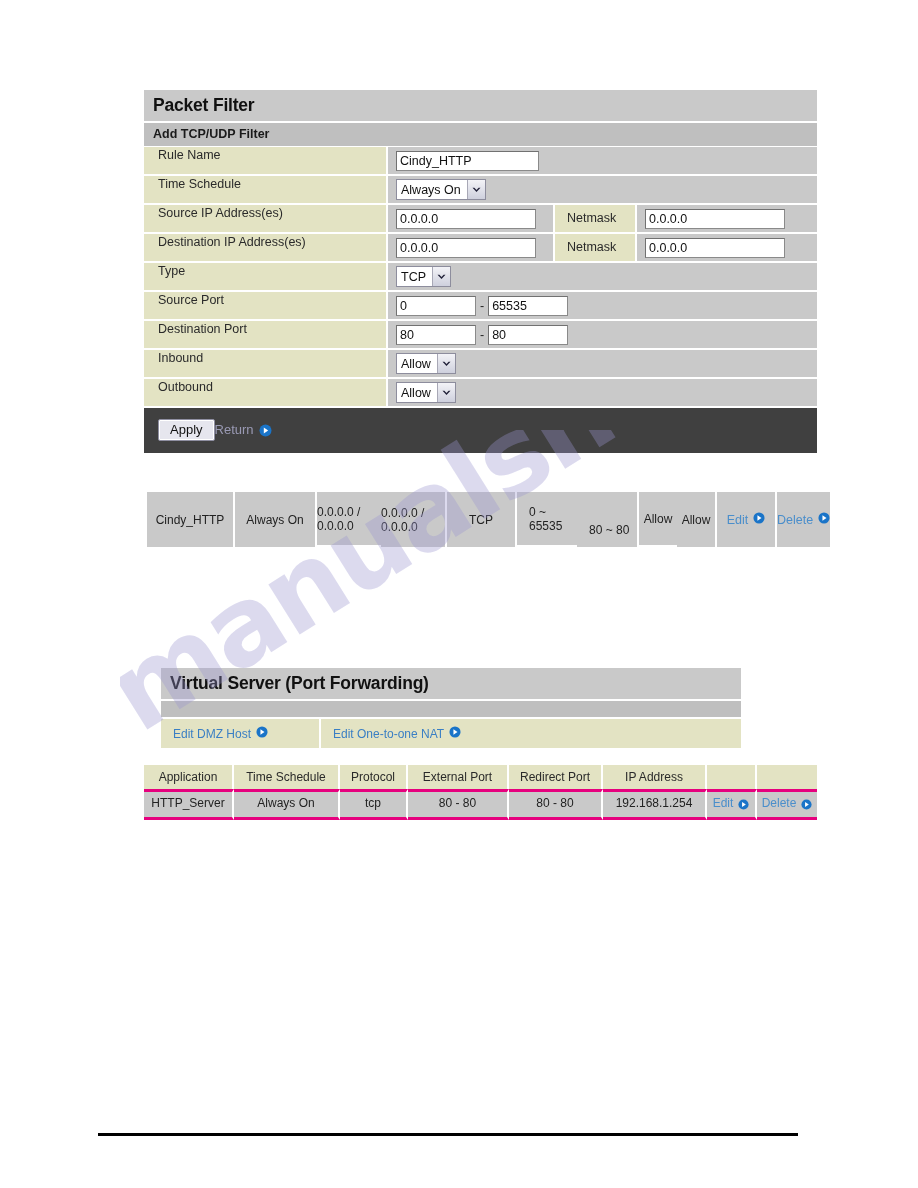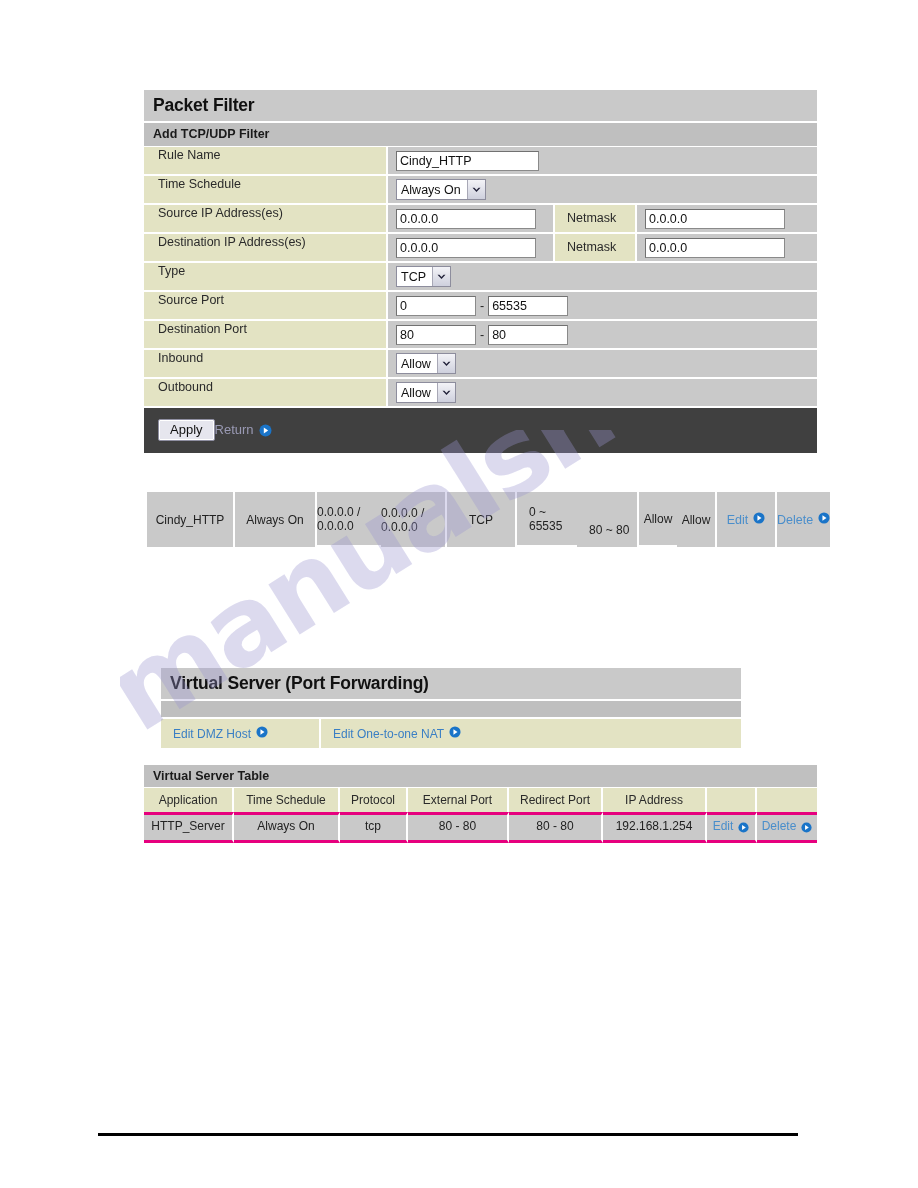--- a/index.html
+++ b/index.html
@@ -467,21 +467,20 @@
       <span>Edit One-to-one NAT</span>
         <span class="arrow-ico"><svg width="12" height="12" viewBox="0 0 13 13">
             <circle cx="6.5" cy="6.5" r="6" fill="#1a74c8"></circle>
             <path d="M4.8 3.6 L9.2 6.5 L4.8 9.4 Z" fill="#ffffff"></path>
           </svg></span>
     </div>
   </div>
 </div>
 
 <div class="vs-table" style="left:144px; top:765px; width:673px;">
-  <div class="vs-head-bar">Virtual Server Table</div>
   <div class="vs-row">
     <div class="vs-th" style="flex:0 0 90px;">Application</div>
     <div class="vs-th" style="flex:0 0 106px;">Time Schedule</div>
     <div class="vs-th" style="flex:0 0 68px;">Protocol</div>
     <div class="vs-th" style="flex:0 0 101px;">External Port</div>
     <div class="vs-th" style="flex:0 0 94px;">Redirect Port</div>
     <div class="vs-th" style="flex:0 0 104px;">IP Address</div>
     <div class="vs-th" style="flex:0 0 50px;"></div>
     <div class="vs-th last" style="flex:1 1 auto;"></div>
   </div>

